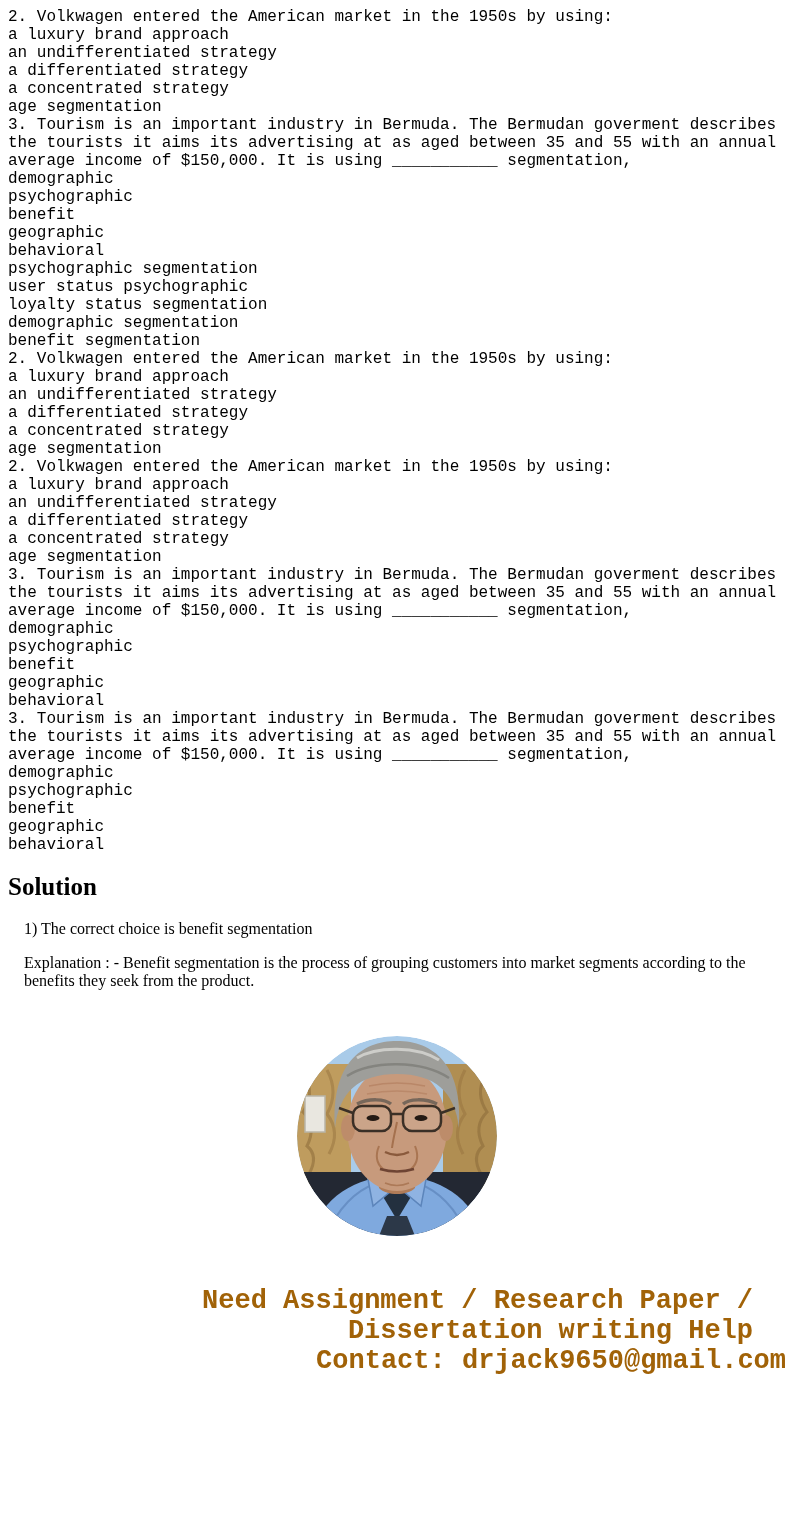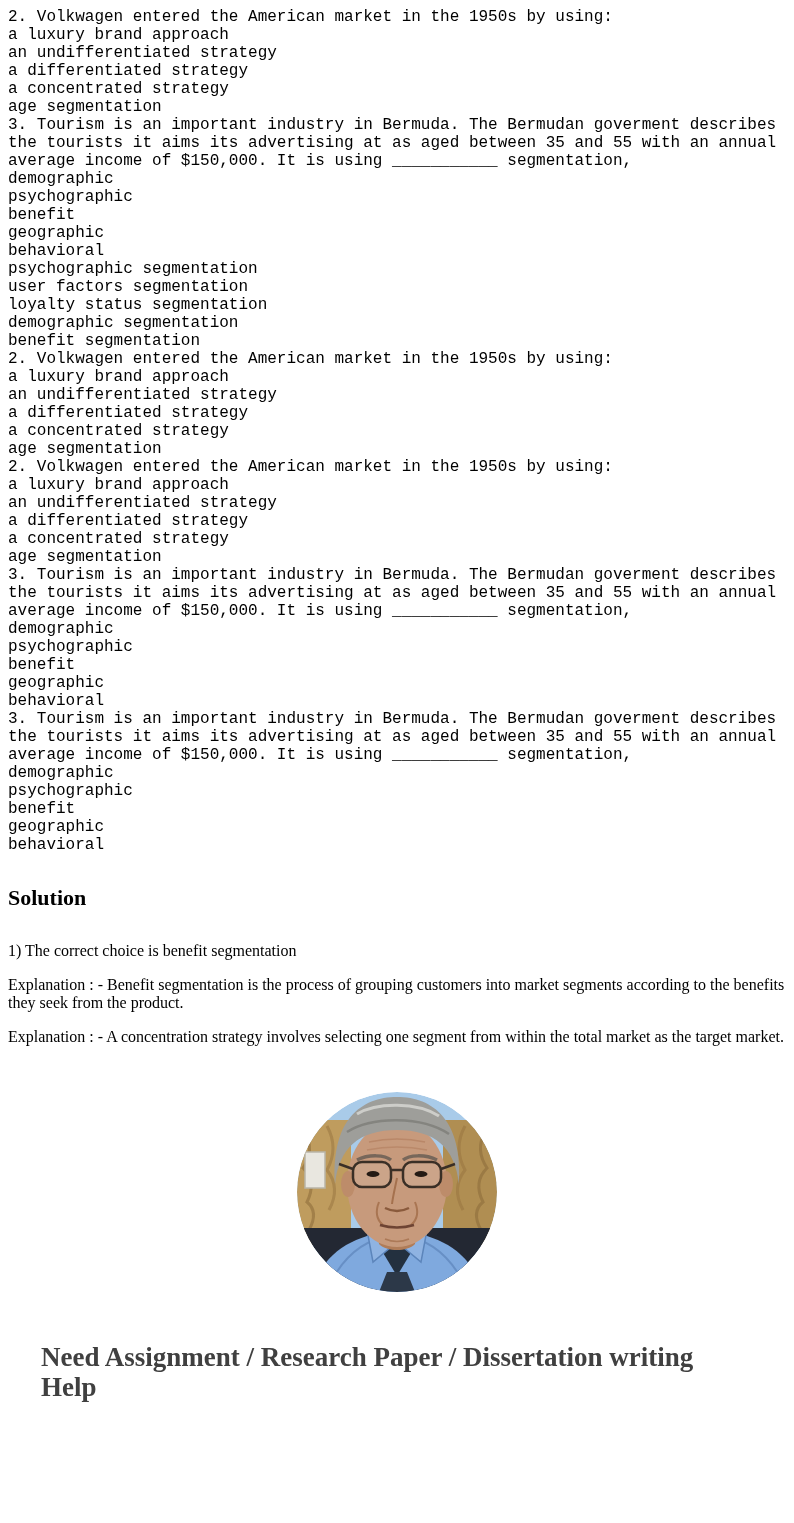--- a/index.html
+++ b/index.html
@@ -10,45 +10,45 @@
     font-family: "Liberation Serif", "DejaVu Serif", serif;
     font-size: 16px;
   }
   .quiz-section .line {
     line-height: 18px;
     white-space: pre-line;
     font-family: Liberation Mono, monospace;
   }
   .solution-heading {
     font-family: "Liberation Serif", "DejaVu Serif", serif;
-    font-size: 22px;
+    font-size: 25px;
     font-weight: bold;
-    margin: 31px 0;
+    margin: 19px 0;
   }
   .solution-section p {
-    margin: 16px 0;
+    margin: 16px 16px;
     line-height: 18px;
   }
   .photo-wrap {
     margin-top: 46px;
     text-align: center;
   }
   .photo-wrap svg {
     border-radius: 50%;
     display: inline-block;
     vertical-align: top;
   }
   .page-footer {
     margin-top: 50px;
-    text-align: left;
-    font-family: Liberation Serif, serif;
+    text-align: right;
+    font-family: Liberation Mono, monospace;
     font-weight: 700;
     font-size: 27px;
     line-height: 30px;
-    color: #404040;
+    color: #a16207;
   }
   .page-footer .help-line {
     max-width: 712px;
     margin: 0 auto;
   }
 </style>
 </head>
 <body>
 
 <main>
@@ -68,21 +68,21 @@
         <div class="line">3. Tourism is an important industry in Bermuda. The Bermudan goverment describes the tourists it aims its advertising at as aged between 35 and 55 with an annual average income of $150,000. It is using ___________ segmentation,</div>
         <div class="line">demographic
 psychographic
 benefit
 geographic
 behavioral</div>
       </div>
 
       <div class="question-block">
         <div class="line">psychographic segmentation
-user factors segmentation
+user status psychographic
 loyalty status segmentation
 demographic segmentation
 benefit segmentation</div>
       </div>
 
       <div class="question-block">
         <div class="line">2. Volkwagen entered the American market in the 1950s by using:</div>
         <div class="line">a luxury brand approach
 an undifferentiated strategy
 a differentiated strategy
@@ -121,21 +121,20 @@
   <h3 class="solution-heading">Solution</h3>
 
   <section class="solution-section">
 
       <div>
         <p>1) The correct choice is benefit segmentation</p>
         <p>Explanation : - Benefit segmentation is the process of grouping customers into market segments according to the benefits they seek from the product.</p>
       </div>
 
       <div>
-        <p>Explanation : - A concentration strategy involves selecting one segment from within the total market as the target market.</p>
       </div>
 
       <div>
       </div>
     </section>
 
   <div class="photo-wrap">
     <svg width="200" height="200" viewBox="0 0 200 200" xmlns="http://www.w3.org/2000/svg">
       <defs>
         <clipPath id="photo-clip">
@@ -198,15 +197,16 @@
         <path d="M118,110 C122,120 120,128 114,133" stroke="#a5714e" stroke-width="2" fill="none" opacity="0.9"></path>
 
         <path d="M83,133 Q100,138 117,133" stroke="#6e4433" stroke-width="2.5" fill="none"></path>
         <path d="M88,147 Q100,152 112,147" stroke="#a5714e" stroke-width="1.5" fill="none" opacity="0.8"></path>
       </g>
     </svg>
   </div>
 
   <footer class="page-footer">
     <div class="help-line">Need Assignment / Research Paper / Dissertation writing Help</div>
+    <div class="contact-line">Contact: drjack9650@gmail.com</div>
   </footer>
 
 </main>
 
 </body></html>

